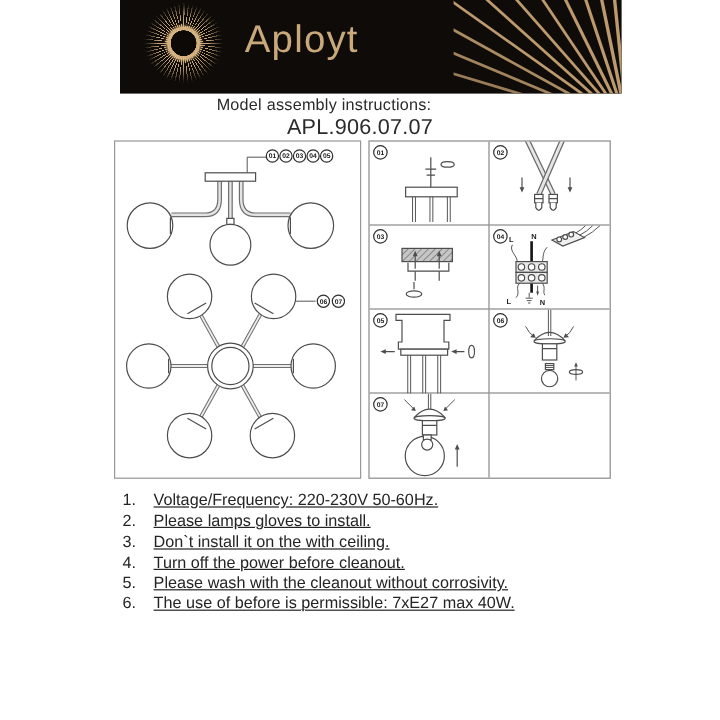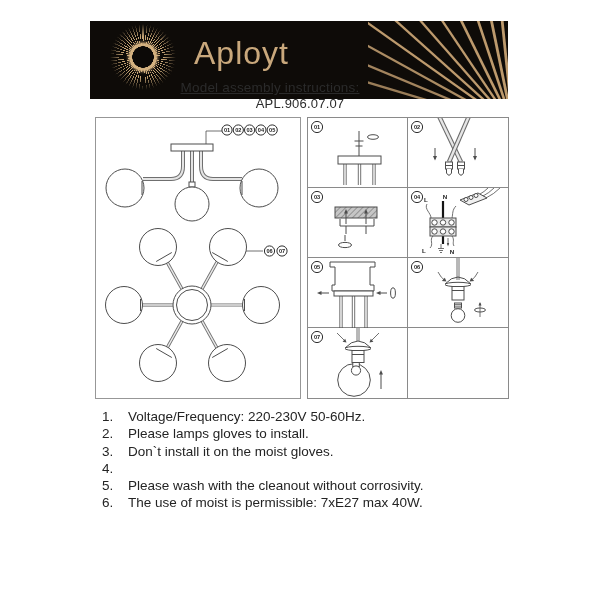--- a/index.html
+++ b/index.html
@@ -1,55 +1,55 @@
 <!DOCTYPE html>
 <html><head>
 <meta charset="utf-8">
 <style>
   html,body { margin:0; padding:0; background:#fff; }
   .page { position:relative; width:600px; height:600px; background:#ffffff;
           font-family:"Liberation Sans", sans-serif; overflow:hidden; }
 
   
-  .header { position:absolute; left:90px; top:0; width:418px; height:78px;
-            background:#0e0b08; overflow:hidden;margin-top:21px; }
+  .header { position:absolute; left:100px; top:0; width:418px; height:78px;
+            background:#0e0b08; overflow:hidden; }
   .starburst { position:absolute; left:20px; top:3px; width:66px; height:66px; border-radius:50%;
     background:
       radial-gradient(circle closest-side, rgba(14,11,8,0) 0 62%, #0e0b08 100%),
       radial-gradient(circle closest-side, #0c0907 0 32%, rgba(219,183,132,.95) 33% 40%, rgba(219,183,132,.25) 46%, rgba(14,11,8,0) 52%),
       repeating-conic-gradient(rgba(208,173,124,.95) 0deg 1.8deg, rgba(14,11,8,0) 1.8deg 6.4deg);
   }
   .brand { position:absolute; left:104px; top:14px; font-size:32px; font-weight:500;
            color:#c9a87c; letter-spacing:1px; }
   .rays { position:absolute; right:0; top:0; }
 
   
   .title1 { position:absolute; left:0; top:80px; width:540px; text-align:center;
-            font-size:13.5px; color:#2b2b2b; letter-spacing:.2px;text-decoration:underline; }
+            font-size:13.5px; color:#2b2b2b; letter-spacing:.2px; }
   .title2 { position:absolute; left:0; top:96px; width:600px; text-align:center;
-            font-size:13px; color:#2b2b2b; letter-spacing:.2px; }
+            font-size:18px; color:#2b2b2b; letter-spacing:.2px; }
 
   
   .ovbox { position:absolute; left:95px; top:117px; width:204px; height:280px;
            border:1px solid #979797; background:#fff; }
 
   
   .grid { position:absolute; left:307px; top:117px; width:200px; height:280px;
           border:1px solid #8a8a8a; display:grid;
           grid-template-columns:100px 100px; grid-template-rows:70px 70px 70px 70px; }
   .cell { position:relative; box-sizing:border-box; }
   .cell.bR { border-right:1px solid #8a8a8a; }
   .cell.bB { border-bottom:1px solid #8a8a8a; }
   .cell svg { position:absolute; left:0; top:0; }
 
   
   .instr { position:absolute; left:102px; top:408px; color:#242424; font-size:13.5px; }
   .irow { display:flex; line-height:17.3px; }
   .irow .num { width:26px; flex:0 0 26px; }
-  .irow .txt { white-space:nowrap; }
+  .irow .txt { white-space:nowrap;text-decoration:underline; }
 
   
   svg text { font-family:"Liberation Sans", sans-serif; }
   .ln  { stroke:#4d4d4d; stroke-width:1; fill:none; }
   .lnt { stroke:#4d4d4d; stroke-width:.8; fill:none; }
   .lw  { stroke:#4d4d4d; stroke-width:1; fill:#fff; }
   .to  { stroke:#6f6f6f; stroke-width:4;   fill:none; }
   .ti  { stroke:#e4e4e4; stroke-width:2;   fill:none; }
   .ao  { stroke:#6f6f6f; stroke-width:3.2; fill:none; }
   .ai  { stroke:#ececec; stroke-width:1.5; fill:none; }
@@ -342,28 +342,29 @@
     <div class="irow">
       <span class="num">1.</span>
       <span class="txt">Voltage/Frequency: 220-230V 50-60Hz.</span>
     </div>
     <div class="irow">
       <span class="num">2.</span>
       <span class="txt">Please lamps gloves to install.</span>
     </div>
     <div class="irow">
       <span class="num">3.</span>
-      <span class="txt">Don`t install it on the moist gloves.</span>
+      <span class="txt">Don`t install it on the with ceiling.</span>
     </div>
     <div class="irow">
       <span class="num">4.</span>
+      <span class="txt">Turn off the power before cleanout.</span>
     </div>
     <div class="irow">
       <span class="num">5.</span>
       <span class="txt">Please wash with the cleanout without corrosivity.</span>
     </div>
     <div class="irow">
       <span class="num">6.</span>
-      <span class="txt">The use of moist is permissible: 7xE27 max 40W.</span>
+      <span class="txt">The use of before is permissible: 7xE27 max 40W.</span>
     </div>
   </div>
 
 </div>
 
 </body></html>

